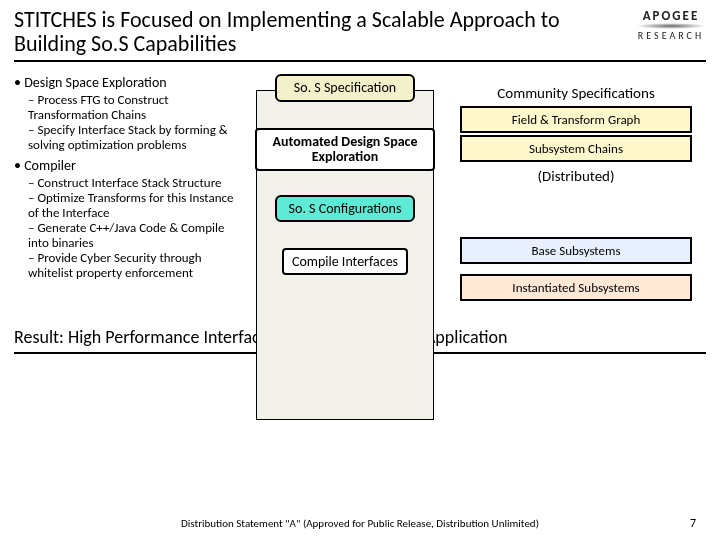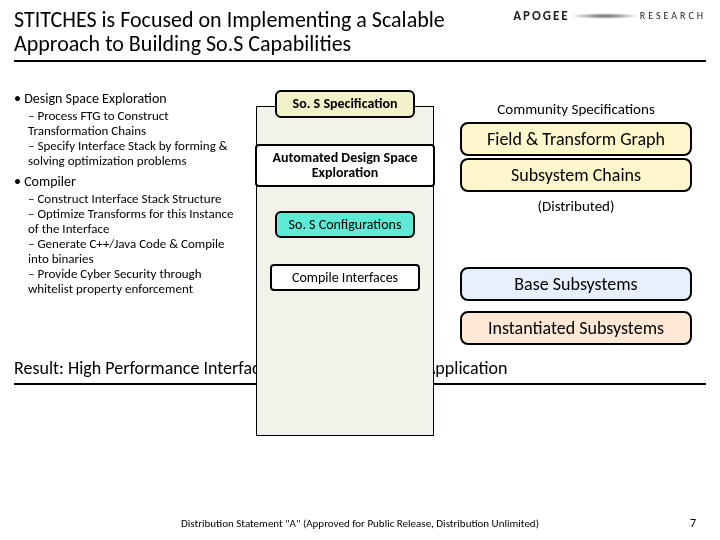--- a/index.html
+++ b/index.html
@@ -1,41 +1,41 @@
 <!DOCTYPE html>
 <html><head>
 <meta charset="utf-8">
 <style>
   * { box-sizing: border-box; margin: 0; padding: 0; }
   body { width: 720px; height: 540px; font-family: Calibri, Arial, sans-serif; position: relative; background: white; }
   .slide { width: 720px; height: 540px; position: relative; padding: 8px 14px 0 14px; }
-  .header-row { display: flex; justify-content: space-between; align-items: flex-start; border-bottom: 2px solid #000; padding-bottom: 4px; margin-bottom: 24px; }
+  .header-row { display: flex; justify-content: space-between; align-items: flex-start; border-bottom: 2px solid #000; padding-bottom: 4px; margin-bottom: 8px; }
   .title { font-size: 22px; line-height: 1.1; font-weight: 400; flex: 1; }
-  .logo { display: flex; align-items: center; margin-left: 8px; }
+  .logo { display: flex; flex-direction: column; align-items: center; margin-left: 8px; }
   .logo-top { font-size: 13px; font-weight: bold; letter-spacing: 2px; color: #222; }
   .logo-mid { width: 70px; height: 6px; background: radial-gradient(ellipse at center,#666 0%,#fff 70%); position: relative; }
   .logo-bot { font-size: 10px; letter-spacing: 3px; color: #222; }
   .body-row { display: flex; gap: 6px; }
   .left-col { width: 230px; font-size: 14px; }
   .bullet { margin: 4px 0 2px 0; }
   .bullet::before { content: "• "; }
   .sub { margin-left: 14px; font-size: 13px; line-height: 1.15; }
   .sub::before { content: "– "; }
   .center-col { width: 190px; position: relative; padding-top: 4px; }
   .outer-box { position: absolute; top: 20px; left: 6px; width: 178px; height: 330px; border: 1.5px solid #000; background: #F2F2EA; z-index: 0; }
   .node { position: relative; z-index: 1; margin: 0 auto 6px auto; text-align: center; font-size: 14px; line-height: 1.1; padding: 4px 6px; }
-  .spec   { width: 140px; border: 2px solid #000; background: #F3F1C9; border-radius: 6px; font-weight: bold; }
+  .spec   { width: 140px; border: 2px solid #000; background: #F3F1C9; border-radius: 6px; }
   .adse   { width: 180px; border: 2px solid #000; background: #fff; border-radius: 4px; margin-top: 10px; font-weight: bold; }
   .conf   { width: 140px; border: 2px solid #000; background: #5eead4; border-radius: 6px; margin-top: 8px; }
-  .comp   { width: 150px; border: 2px solid #000; background: #fff; border-radius: 4px; margin-top: 10px; }
+  .comp   { width: 126px; border: 2px solid #000; background: #fff; border-radius: 4px; margin-top: 10px; }
   .stitchlbl { font-size: 22px; text-align: center; margin-top: 14px; font-weight: 400; }
   .arrow { display:block; margin: 0 auto; width:0;height:0; border-left:6px solid transparent; border-right:6px solid transparent; border-top:10px solid #000; }
   .right-col { width: 260px; font-size: 14px; }
   .right-col .section-lbl { text-align: center; margin: 4px 0; font-size: 15px; }
-  .rbox { border: 2px solid #000; border-radius: 8px; text-align: center; padding: 4px 10px; margin: 2px 14px; font-size: 18px; }
+  .rbox { border: 2px solid #000; border-radius: 0; text-align: center; padding: 4px 10px; margin: 2px 14px; font-size: 13px; }
   .ftg  { background: #FFF7CC; }
   .subs { background: #FFF7CC; }
   .base { background: #E8F0FF; text-align: center; }
   .inst { background: #FFE8D6; }
   .result { font-size: 18px; margin-top: 10px; margin-bottom: 4px; }
   hr.bot { border: 0; border-top: 2px solid #000; margin: 2px 0 0 0; }
   .footer { position: absolute; bottom: 10px; left: 0; width: 720px; text-align: center; font-size: 11px; }
   .pagenum { position: absolute; bottom: 10px; right: 24px; font-size: 12px; }
   .gap { height: 10px; }
 </style>

